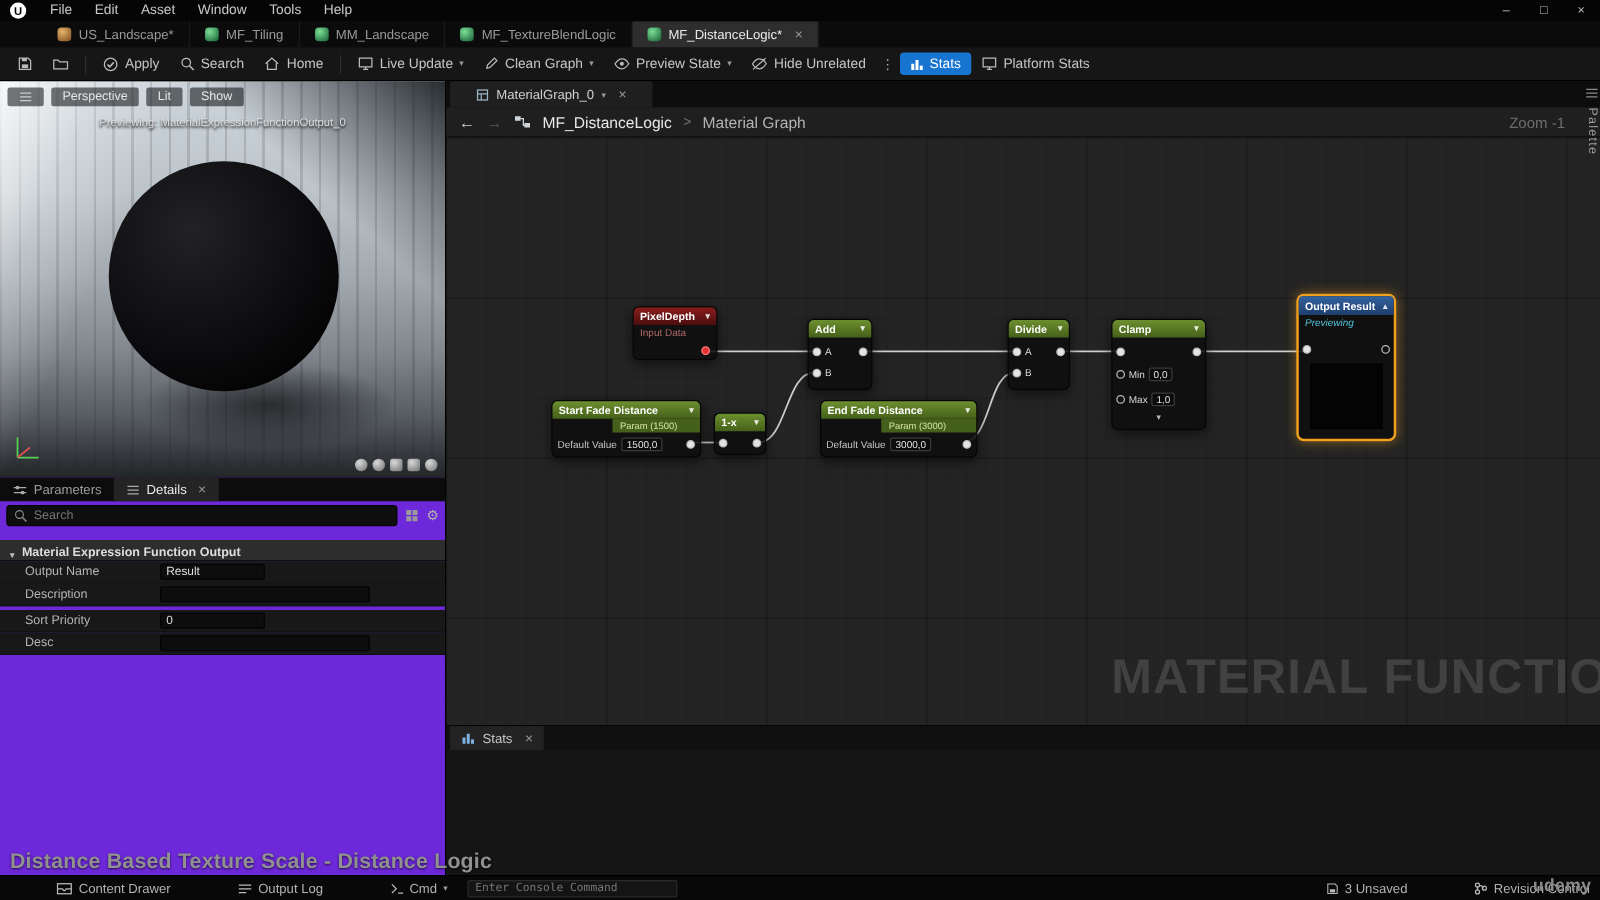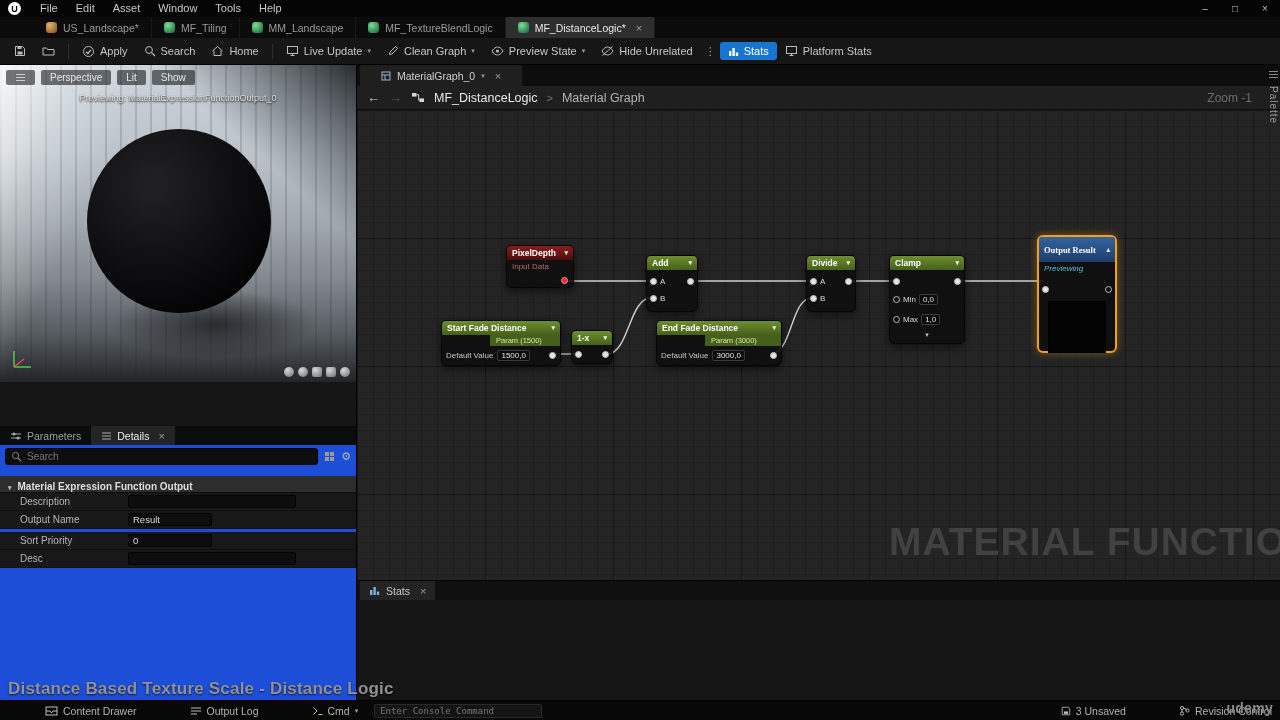--- a/index.html
+++ b/index.html
@@ -59,21 +59,21 @@
   .vp-btn { background:rgba(8,9,11,0.55); color:#e6e6e6; font-size:10px; padding:2px 9px; border-radius:2px;
             display:flex; align-items:center; gap:4px; }
   .vp-previewing { position:absolute; top:28px; left:0; right:0; text-align:center; font-size:9px;
                    color:#dcdcdc; text-shadow:0 1px 2px #000; }
   .vp-shapes { position:absolute; bottom:5px; right:6px; display:flex; gap:4px; align-items:center; }
   .shape { width:10px; height:10px; border-radius:50%; background:radial-gradient(circle at 35% 30%, #d8d8d8, #6d6d6d); }
   .shape.sq { border-radius:2px; }
   .vp-axis { position:absolute; left:7px; bottom:6px; }
 
   
-  .details { position:absolute; top:317px; left:0; right:0; bottom:0; background:#1d4ed8; font-size:10px;margin-top:44px; }
+  .details { position:absolute; top:317px; left:0; right:0; bottom:0; background:#6d28d9; font-size:10px; }
   .dtabs { height:19px; background:#0c0c0c; display:flex; align-items:stretch; }
   .dtab { display:flex; align-items:center; gap:5px; padding:0 10px; color:#9d9d9d; font-size:10.5px; }
   .dtab.active { background:#242424; color:#ececec; }
   .dsearch-row { height:23px; display:flex; align-items:center; gap:6px; padding:0 5px; }
   .dsearch { flex:1; height:17px; background:#0e0e0e; border:1px solid #060606; border-radius:3px;
              display:flex; align-items:center; gap:5px; padding:0 5px; }
   .dsearch input { flex:1; background:transparent; border:0; outline:0; color:#cfcfcf; font-size:10px;
                    font-family:"Liberation Sans",sans-serif; }
   .dsection { height:17px; background:#2d2d2d; display:flex; align-items:flex-end; gap:6px; padding:0 8px;
               font-size:10px; font-weight:bold; color:#dedede; border-bottom:1px solid #0c0c0c; }
@@ -127,21 +127,21 @@
   .iorow { display:flex; align-items:center; gap:3px; height:17px; padding:0 3px; font-size:8px; }
   .plabel { color:#d8d8d8; }
   .vbox { height:11px; line-height:10px; background:#0c0c0c; border:1px solid #3a3a3a; border-radius:2px;
           font-size:8px; color:#e2e2e2; padding:0 3px; }
   .nsub-red { font-size:8px; color:#b56a6a; padding:2px 5px 0; }
   .psub { background:#44601b; color:#d6e4a6; font-size:7.5px; padding:1px 6px;margin-left:48px; }
   .prow { display:flex; align-items:center; gap:4px; padding:0 4px; height:19px; font-size:8px; color:#c4c4c4; }
   .node-chevrow { text-align:center; color:#bbb; font-size:7px; height:13px; line-height:11px; }
 
   .node.sel { border:2px solid #f0a01c; border-radius:6px; box-shadow:0 0 9px rgba(240,160,28,0.45); }
-  .or-hdr { height:25px; border-radius:3px 3px 0 0;font-family:Liberation Serif, serif; }
+  .or-hdr { height:15px; border-radius:3px 3px 0 0; }
   .or-prev { font-size:8px; font-style:italic; color:#52c5dd; padding:2px 5px 0; }
   .or-pins { display:flex; justify-content:space-between; align-items:center; padding:0 3px; margin-top:13px; }
   .or-preview { width:58px; height:52px; margin:8px auto 0; background:#040404; border:1px solid #000; }
 
   
   .stats-panel { position:absolute; top:515px; left:0; right:0; bottom:0; background:#151515; border-top:1px solid #060606; }
   .stats-tabrow { height:19px; background:#101010; display:flex; align-items:stretch; }
   .stats-tab { margin-left:3px; background:#232323; display:flex; align-items:center; gap:6px; padding:0 9px;
                font-size:10.5px; color:#c8c8c8; }
 
@@ -389,26 +389,26 @@
         <span style="color:#b0b0b0;font-size:11px;">⚙</span>
       </div>
 
       <div class="dspacer"></div>
 
       <div class="dsection">
         <span class="arr">▾</span>
         <span>Material Expression Function Output</span>
       </div>
       <div class="drow">
+        <span class="dlabel">Output Name</span>
+        <span class="dval" style="width:84px">Result</span>
+      </div>
+      <div class="drow">
         <span class="dlabel">Description</span>
         <span class="dval" style="width:168px"></span>
-      </div>
-      <div class="drow">
-        <span class="dlabel">Output Name</span>
-        <span class="dval" style="width:84px">Result</span>
       </div>
 
       <div class="dspacer" style="height:3px"></div>
 
       <div class="drow">
         <span class="dlabel">Sort Priority</span>
         <span class="dval" style="width:84px">0</span>
       </div>
       <div class="drow">
         <span class="dlabel">Desc</span>

